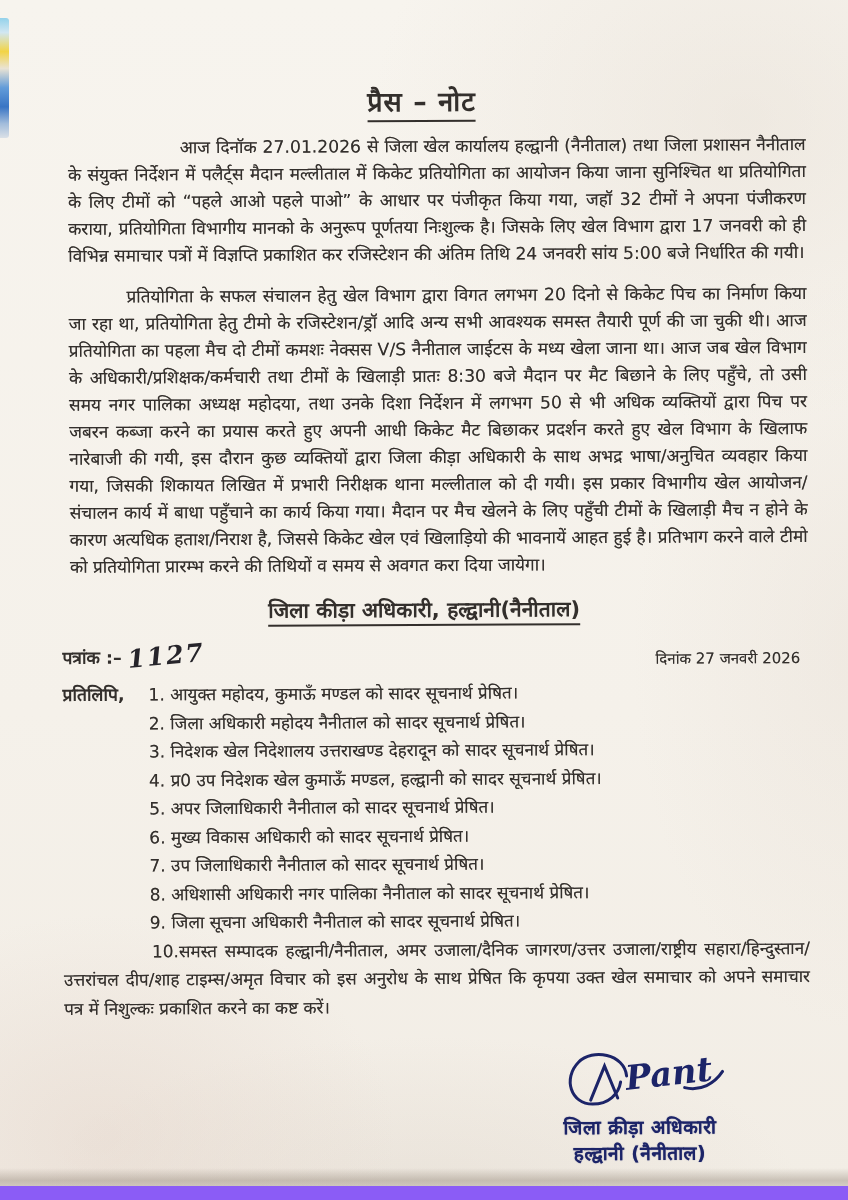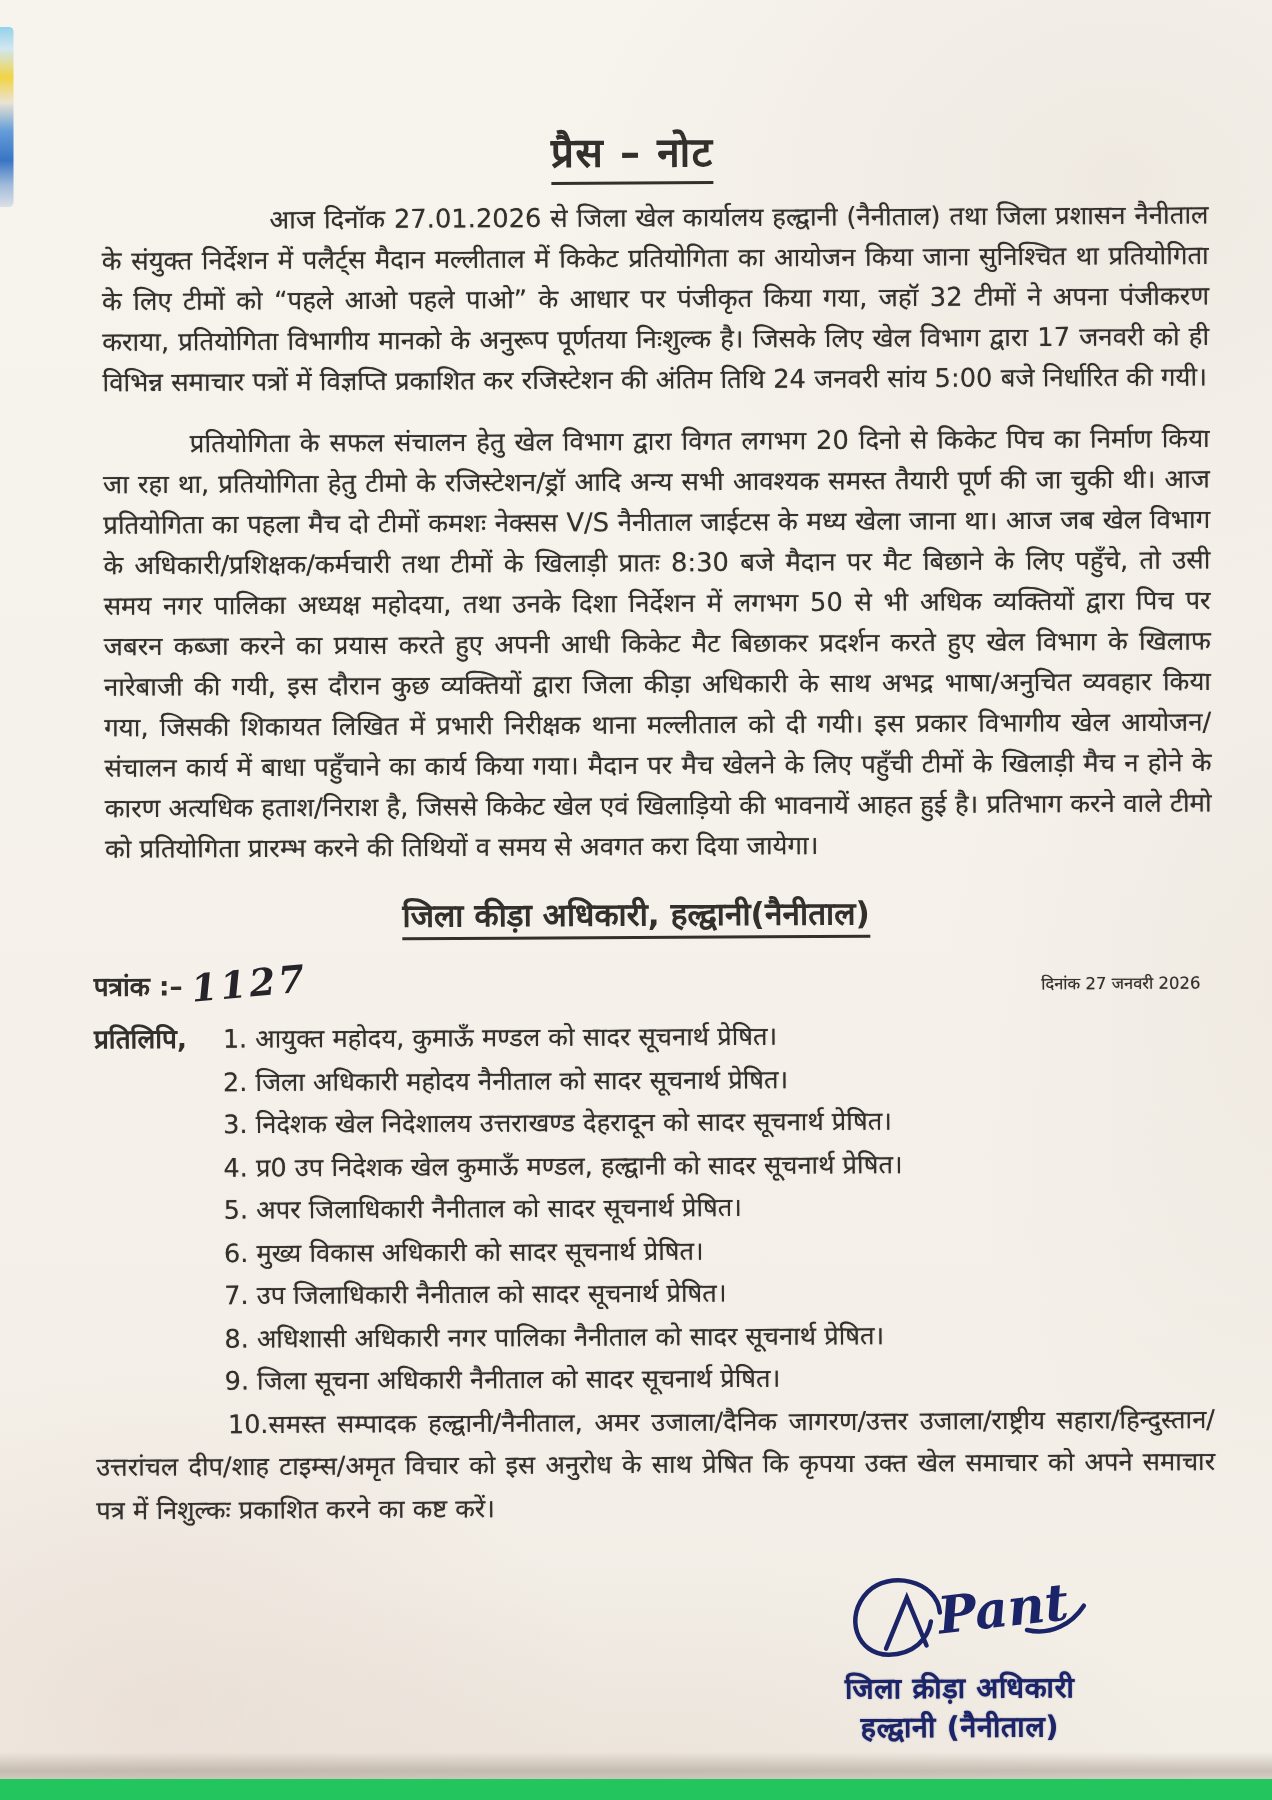--- a/index.html
+++ b/index.html
@@ -1,20 +1,20 @@
 <!DOCTYPE html>
 <html lang="hi"><head>
 <meta charset="utf-8">
 <style>
   html,body{margin:0;padding:0;}
   body{
     width:848px;height:1200px;overflow:hidden;background:#ffffff;
     font-family:"DejaVu Sans","Liberation Sans",sans-serif;
   }
-  .screenshot{position:relative;width:848px;height:1200px;background:#22c55e;}
+  .screenshot{position:relative;width:848px;height:1200px;background:#8b5cf6;}
   .paper{
     position:absolute;left:0;top:0;width:848px;height:1186px;
     background-color:#f5f1ea;
     background-image:
       radial-gradient(ellipse 420px 320px at 12% 96%, rgba(216,192,180,0.28), transparent 70%),
       radial-gradient(ellipse 520px 420px at 88% 10%, rgba(224,214,202,0.35), transparent 72%),
       radial-gradient(ellipse 320px 540px at 101% 55%, rgba(226,216,206,0.30), transparent 70%),
       radial-gradient(ellipse 500px 200px at 50% 100%, rgba(210,198,186,0.25), transparent 75%),
       linear-gradient(180deg,#f7f4ee 0%,#f5f1ea 60%,#f2ede5 100%);
   }
@@ -50,21 +50,21 @@
   .ref-row{
     margin:0 48px 10px 62px;display:flex;justify-content:space-between;align-items:flex-start;
     font-size:17.5px;font-weight:bold;
   }
   .ref-left{display:flex;align-items:baseline;gap:6px;}
   .handwritten-number{
     font-family:"DejaVu Serif","Liberation Serif",serif;
     font-style:italic;font-weight:bold;font-size:25px;letter-spacing:2px;
     transform:rotate(-5deg) translateY(1px);display:inline-block;color:#26242a;
   }
-  .ref-date{font-weight:normal;font-size:11px;margin-top:10px;text-shadow:0 0 0.6px rgba(51,47,44,0.55);}
+  .ref-date{font-weight:normal;font-size:15px;margin-top:10px;text-shadow:0 0 0.6px rgba(51,47,44,0.55);}
   .copies{display:flex;margin:6px 40px 0 62px;font-size:17px;line-height:28.5px;}
   .copies-label{font-weight:bold;font-size:17.5px;white-space:nowrap;margin-right:24px;}
   .copies-list{flex:1;text-shadow:0 0 0.6px rgba(51,47,44,0.55);}
   .copy-item{white-space:nowrap;}
   .copy-item-10{
     margin:0 40px 0 62px;text-align:justify;text-indent:88px;
     font-size:17px;line-height:28.5px;text-shadow:0 0 0.6px rgba(51,47,44,0.55);
   }
   .sig-block{
     margin:22px 86px 0 auto;width:250px;text-align:center;position:relative;

